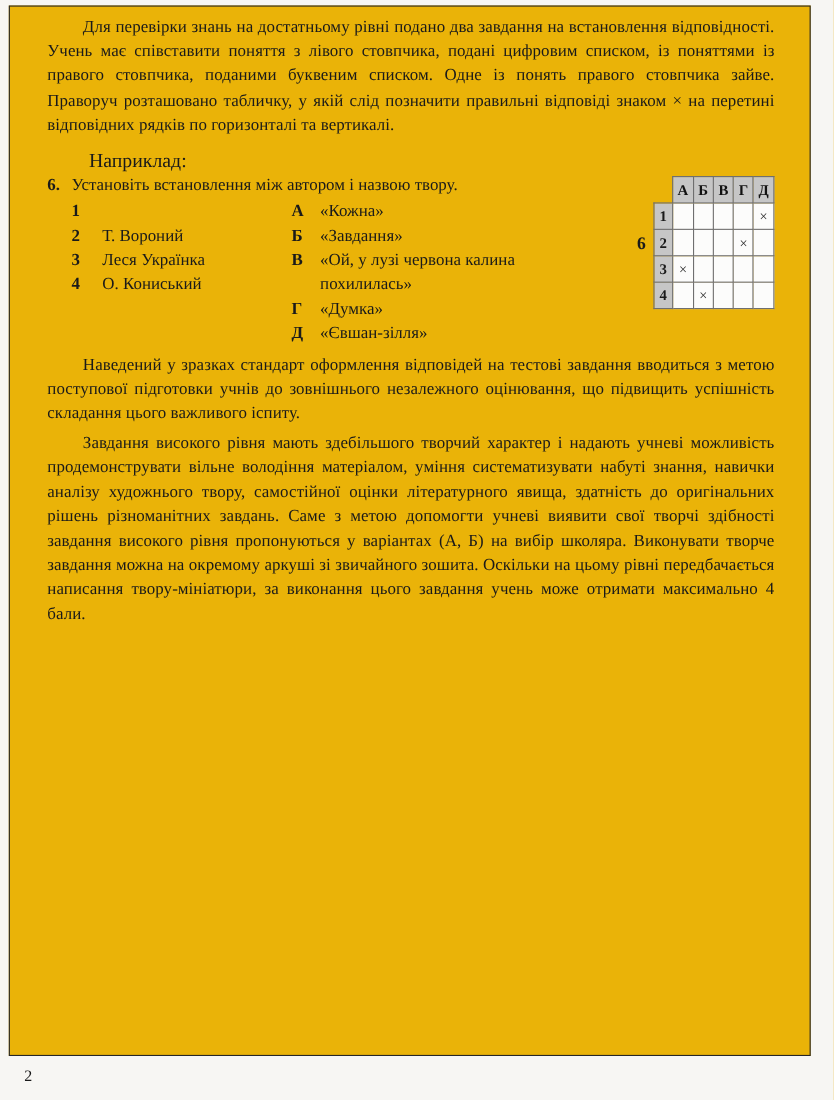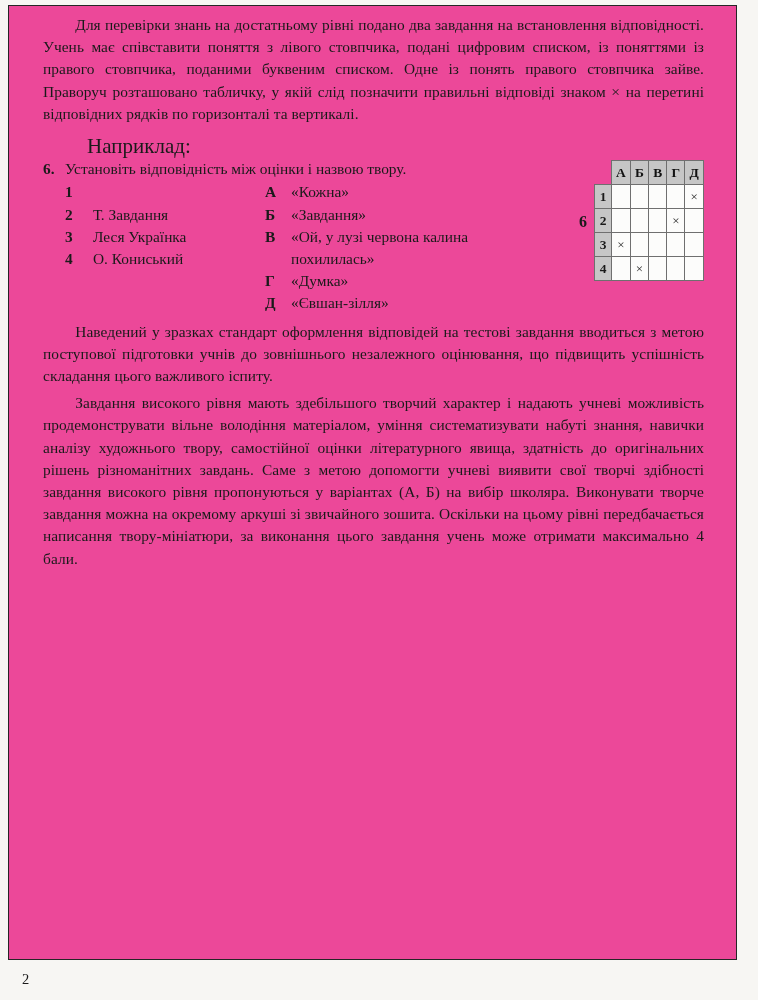--- a/index.html
+++ b/index.html
@@ -18,21 +18,21 @@
   }
 
   .page-frame {
     position: absolute;
     left: 8px;
     top: 5px;
     width: 729px;
     height: 955px;
     border: 1.6px solid #262626;
     box-sizing: border-box;
-    background: #ec4899;
+    background: #eab308;
     overflow: hidden;
   }
 
   .content {
     position: absolute;
     left: 34px;
     top: 8px;
     width: 661px;
   }
 
@@ -45,21 +45,21 @@
     hyphens: manual;
     -webkit-hyphens: manual;
     letter-spacing: 0.05px;
   }
 
   .para-gap { height: 5px; }
 
   .example-label {
     margin: 0;
     text-indent: 2.1em;
-    font-size: 21px;
+    font-size: 18px;
     line-height: 22.2px;
   }
 
   
   .task {
     position: relative;
     margin-top: 1px;
   }
   .task-head {
     display: flex;
@@ -175,31 +175,31 @@
   <div class="content">
 
     <p class="para">Для перевірки знань на достатньому рівні подано два завдання на встановлення відповідності. Учень має співставити поняття з лівого стовпчика, подані цифровим списком, із поняттями із правого стовпчика, поданими буквеним списком. Одне із понять правого стовпчика зайве. Праворуч розташовано табличку, у якій слід позначити правильні відповіді знаком × на перетині відповідних рядків по горизонталі та вертикалі.</p>
     <div class="para-gap"></div>
     <div class="para-gap"></div>
     <p class="example-label">Наприклад:</p>
 
     <div class="task">
       <div class="task-head">
         <span class="task-num">6.</span>
-        <span class="task-title">Установіть відповідність між оцінки і назвою твору.</span>
+        <span class="task-title">Установіть встановлення між автором і назвою твору.</span>
       </div>
 
       <div class="columns">
         <div class="col-left">
           <div class="item">
             <span class="marker">1</span>
           </div>
           <div class="item">
             <span class="marker">2</span>
-            <span class="txt">Т. Завдання</span>
+            <span class="txt">Т. Вороний</span>
           </div>
           <div class="item">
             <span class="marker">3</span>
             <span class="txt">Леся Українка</span>
           </div>
           <div class="item">
             <span class="marker">4</span>
             <span class="txt">О. Кониський</span>
           </div>
         </div>

